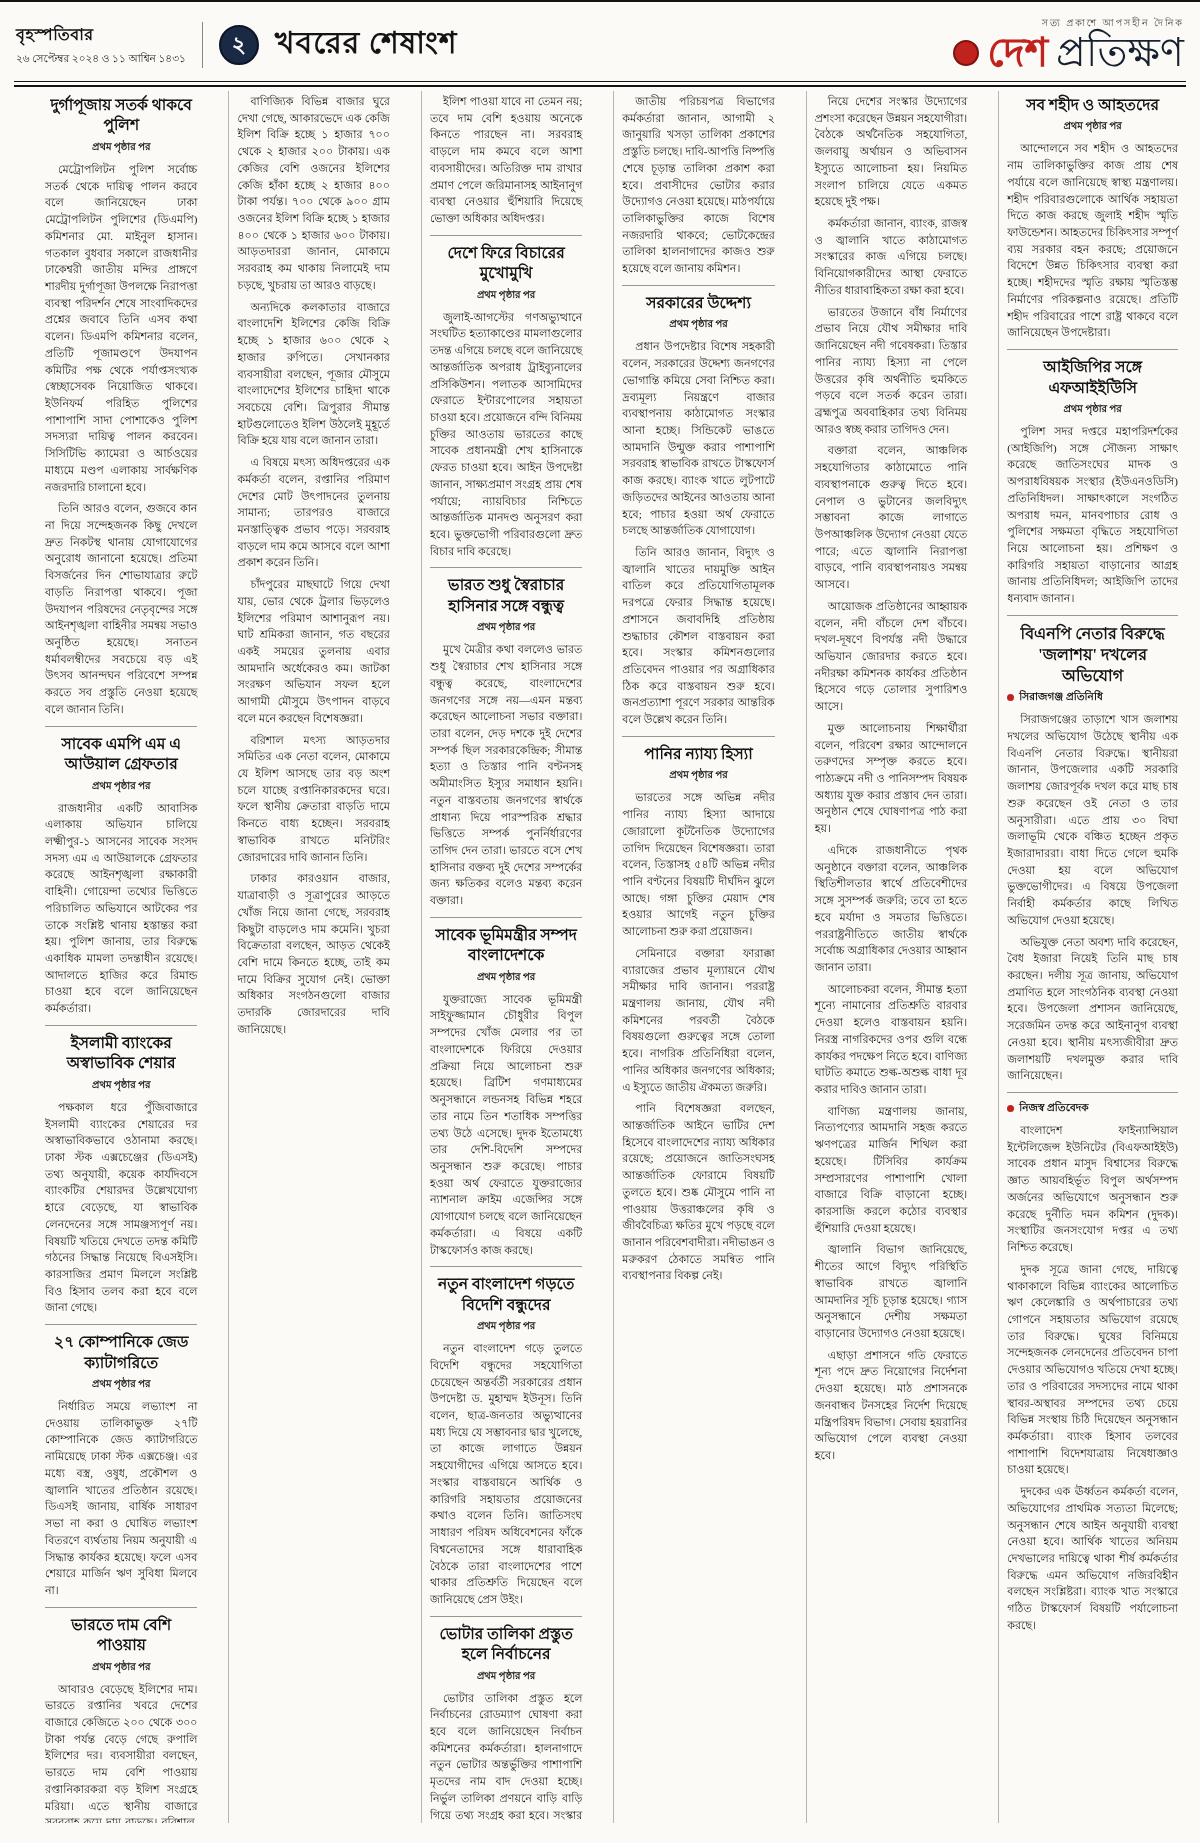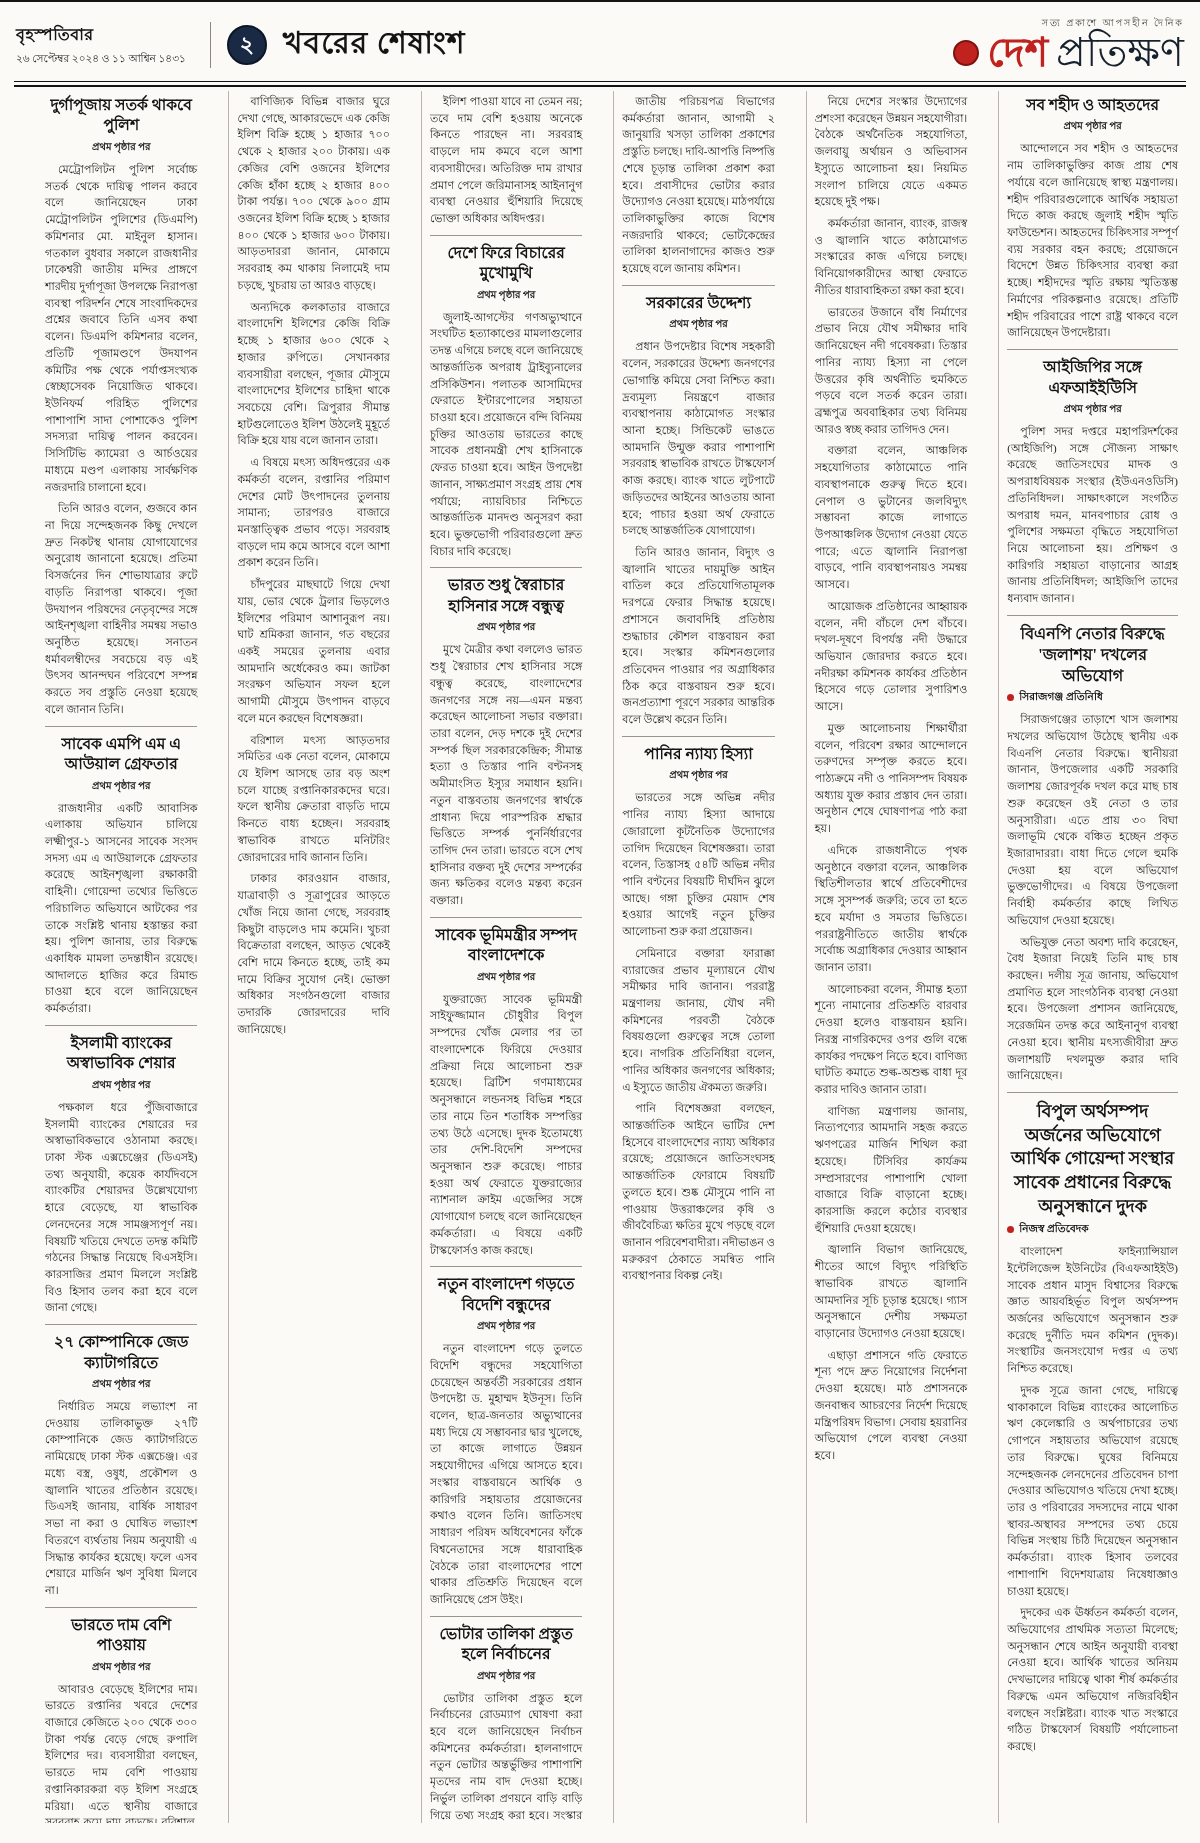--- a/index.html
+++ b/index.html
@@ -14,21 +14,21 @@
   body{font-family:"Liberation Serif","DejaVu Serif",serif;color:var(--ink);}
   .page{
     width:1200px;height:1843px;margin:0 auto;background:var(--paper);
     border-top:2px solid var(--ink);padding:6px 14px 10px;overflow:hidden;
   }
   
   .hdr{
     display:flex;align-items:center;gap:16px;
     padding:8px 2px 8px;border-bottom:1px solid var(--ink);
   }
-  .hdr-date{border-right:1px solid #8a8880;padding-right:24px;min-width:170px;}
+  .hdr-date{border-right:1px solid #8a8880;padding-right:16px;min-width:170px;}
   .weekday{font-size:16px;font-weight:700;letter-spacing:.5px;}
   .dateline{font-size:10.5px;color:#2a2a2a;margin-top:2px;white-space:nowrap;}
   .page-badge{
     width:40px;height:40px;border-radius:50%;background:var(--badge-navy);
     display:flex;align-items:center;justify-content:center;flex:0 0 auto;
     border:2px solid #0d1626;
   }
   .badge-num{color:#fff;font-size:22px;font-weight:700;line-height:1;}
   .section-title{
     font-size:30px;font-weight:800;letter-spacing:1px;margin-right:auto;
@@ -192,21 +192,21 @@
           <p class="body-text">নিয়ে দেশের সংস্কার উদ্যোগের প্রশংসা করেছেন উন্নয়ন সহযোগীরা। বৈঠকে অর্থনৈতিক সহযোগিতা, জলবায়ু অর্থায়ন ও অভিবাসন ইস্যুতে আলোচনা হয়। নিয়মিত সংলাপ চালিয়ে যেতে একমত হয়েছে দুই পক্ষ।</p>
           <p class="body-text">কর্মকর্তারা জানান, ব্যাংক, রাজস্ব ও জ্বালানি খাতে কাঠামোগত সংস্কারের কাজ এগিয়ে চলছে। বিনিয়োগকারীদের আস্থা ফেরাতে নীতির ধারাবাহিকতা রক্ষা করা হবে।</p>
           <p class="body-text">ভারতের উজানে বাঁধ নির্মাণের প্রভাব নিয়ে যৌথ সমীক্ষার দাবি জানিয়েছেন নদী গবেষকরা। তিস্তার পানির ন্যায্য হিস্যা না পেলে উত্তরের কৃষি অর্থনীতি হুমকিতে পড়বে বলে সতর্ক করেন তারা। ব্রহ্মপুত্র অববাহিকার তথ্য বিনিময় আরও স্বচ্ছ করার তাগিদও দেন।</p>
           <p class="body-text">বক্তারা বলেন, আঞ্চলিক সহযোগিতার কাঠামোতে পানি ব্যবস্থাপনাকে গুরুত্ব দিতে হবে। নেপাল ও ভুটানের জলবিদ্যুৎ সম্ভাবনা কাজে লাগাতে উপআঞ্চলিক উদ্যোগ নেওয়া যেতে পারে; এতে জ্বালানি নিরাপত্তা বাড়বে, পানি ব্যবস্থাপনায়ও সমন্বয় আসবে।</p>
           <p class="body-text">আয়োজক প্রতিষ্ঠানের আহ্বায়ক বলেন, নদী বাঁচলে দেশ বাঁচবে। দখল-দূষণে বিপর্যস্ত নদী উদ্ধারে অভিযান জোরদার করতে হবে। নদীরক্ষা কমিশনক কার্যকর প্রতিষ্ঠান হিসেবে গড়ে তোলার সুপারিশও আসে।</p>
           <p class="body-text">মুক্ত আলোচনায় শিক্ষার্থীরা বলেন, পরিবেশ রক্ষার আন্দোলনে তরুণদের সম্পৃক্ত করতে হবে। পাঠ্যক্রমে নদী ও পানিসম্পদ বিষয়ক অধ্যায় যুক্ত করার প্রস্তাব দেন তারা। অনুষ্ঠান শেষে ঘোষণাপত্র পাঠ করা হয়।</p>
           <p class="body-text">এদিকে রাজধানীতে পৃথক অনুষ্ঠানে বক্তারা বলেন, আঞ্চলিক স্থিতিশীলতার স্বার্থে প্রতিবেশীদের সঙ্গে সুসম্পর্ক জরুরি; তবে তা হতে হবে মর্যাদা ও সমতার ভিত্তিতে। পররাষ্ট্রনীতিতে জাতীয় স্বার্থকে সর্বোচ্চ অগ্রাধিকার দেওয়ার আহ্বান জানান তারা।</p>
           <p class="body-text">আলোচকরা বলেন, সীমান্ত হত্যা শূন্যে নামানোর প্রতিশ্রুতি বারবার দেওয়া হলেও বাস্তবায়ন হয়নি। নিরস্ত্র নাগরিকদের ওপর গুলি বন্ধে কার্যকর পদক্ষেপ নিতে হবে। বাণিজ্য ঘাটতি কমাতে শুল্ক-অশুল্ক বাধা দূর করার দাবিও জানান তারা।</p>
           <p class="body-text">বাণিজ্য মন্ত্রণালয় জানায়, নিত্যপণ্যের আমদানি সহজ করতে ঋণপত্রের মার্জিন শিথিল করা হয়েছে। টিসিবির কার্যক্রম সম্প্রসারণের পাশাপাশি খোলা বাজারে বিক্রি বাড়ানো হচ্ছে। কারসাজি করলে কঠোর ব্যবস্থার হুঁশিয়ারি দেওয়া হয়েছে।</p>
           <p class="body-text">জ্বালানি বিভাগ জানিয়েছে, শীতের আগে বিদ্যুৎ পরিস্থিতি স্বাভাবিক রাখতে জ্বালানি আমদানির সূচি চূড়ান্ত হয়েছে। গ্যাস অনুসন্ধানে দেশীয় সক্ষমতা বাড়ানোর উদ্যোগও নেওয়া হয়েছে।</p>
-          <p class="body-text">এছাড়া প্রশাসনে গতি ফেরাতে শূন্য পদে দ্রুত নিয়োগের নির্দেশনা দেওয়া হয়েছে। মাঠ প্রশাসনকে জনবান্ধব আচরণের নির্দেশ দিয়েছে মন্ত্রিপরিষদ বিভাগ। সেবায় হয়রানির অভিযোগ পেলে ব্যবস্থা নেওয়া হবে।</p>
+          <p class="body-text">এছাড়া প্রশাসনে গতি ফেরাতে শূন্য পদে দ্রুত নিয়োগের নির্দেশনা দেওয়া হয়েছে। মাঠ প্রশাসনকে জনবান্ধব টনসহের নির্দেশ দিয়েছে মন্ত্রিপরিষদ বিভাগ। সেবায় হয়রানির অভিযোগ পেলে ব্যবস্থা নেওয়া হবে।</p>
         </article>
       </section>
       <section class="col">
         <article class="block">
           <h3 class="headline">সব শহীদ ও আহতদের</h3>
           <div class="continued">প্রথম পৃষ্ঠার পর</div>
           <p class="body-text">আন্দোলনে সব শহীদ ও আহতদের নাম তালিকাভুক্তির কাজ প্রায় শেষ পর্যায়ে বলে জানিয়েছে স্বাস্থ্য মন্ত্রণালয়। শহীদ পরিবারগুলোকে আর্থিক সহায়তা দিতে কাজ করছে জুলাই শহীদ স্মৃতি ফাউন্ডেশন। আহতদের চিকিৎসার সম্পূর্ণ ব্যয় সরকার বহন করছে; প্রয়োজনে বিদেশে উন্নত চিকিৎসার ব্যবস্থা করা হচ্ছে। শহীদদের স্মৃতি রক্ষায় স্মৃতিস্তম্ভ নির্মাণের পরিকল্পনাও রয়েছে। প্রতিটি শহীদ পরিবারের পাশে রাষ্ট্র থাকবে বলে জানিয়েছেন উপদেষ্টারা।</p>
         </article>
         <article class="block">
           <h3 class="headline">আইজিপির সঙ্গে এফআইইউিসি</h3>
@@ -216,21 +216,20 @@
         <article class="block medium">
           <h3 class="headline">বিএনপি নেতার বিরুদ্ধে 'জলাশয়' দখলের অভিযোগ</h3>
           <div class="byline">
             <span class="byline-dot"></span>
             <span>সিরাজগঞ্জ প্রতিনিধি</span>
           </div>
           <p class="body-text">সিরাজগঞ্জের তাড়াশে খাস জলাশয় দখলের অভিযোগ উঠেছে স্থানীয় এক বিএনপি নেতার বিরুদ্ধে। স্থানীয়রা জানান, উপজেলার একটি সরকারি জলাশয় জোরপূর্বক দখল করে মাছ চাষ শুরু করেছেন ওই নেতা ও তার অনুসারীরা। এতে প্রায় ৩০ বিঘা জলাভূমি থেকে বঞ্চিত হচ্ছেন প্রকৃত ইজারাদাররা। বাধা দিতে গেলে হুমকি দেওয়া হয় বলে অভিযোগ ভুক্তভোগীদের। এ বিষয়ে উপজেলা নির্বাহী কর্মকর্তার কাছে লিখিত অভিযোগ দেওয়া হয়েছে।</p>
           <p class="body-text">অভিযুক্ত নেতা অবশ্য দাবি করেছেন, বৈধ ইজারা নিয়েই তিনি মাছ চাষ করছেন। দলীয় সূত্র জানায়, অভিযোগ প্রমাণিত হলে সাংগঠনিক ব্যবস্থা নেওয়া হবে। উপজেলা প্রশাসন জানিয়েছে, সরেজমিন তদন্ত করে আইনানুগ ব্যবস্থা নেওয়া হবে। স্থানীয় মৎস্যজীবীরা দ্রুত জলাশয়টি দখলমুক্ত করার দাবি জানিয়েছেন।</p>
         </article>
         <article class="block large">
-          <h3 class="headline">বিপুল অর্থসম্পদ অর্জনের অভিযোগে আর্থিক গোয়েন্দা সংস্থার সাবেক প্রধানের বিরুদ্ধে অনুসন্ধানে দুদক</h3>
           <div class="byline">
             <span class="byline-dot"></span>
             <span>নিজস্ব প্রতিবেদক</span>
           </div>
           <p class="body-text">বাংলাদেশ ফাইন্যান্সিয়াল ইন্টেলিজেন্স ইউনিটের (বিএফআইইউ) সাবেক প্রধান মাসুদ বিশ্বাসের বিরুদ্ধে জ্ঞাত আয়বহির্ভূত বিপুল অর্থসম্পদ অর্জনের অভিযোগে অনুসন্ধান শুরু করেছে দুর্নীতি দমন কমিশন (দুদক)। সংস্থাটির জনসংযোগ দপ্তর এ তথ্য নিশ্চিত করেছে।</p>
           <p class="body-text">দুদক সূত্রে জানা গেছে, দায়িত্বে থাকাকালে বিভিন্ন ব্যাংকের আলোচিত ঋণ কেলেঙ্কারি ও অর্থপাচারের তথ্য গোপনে সহায়তার অভিযোগ রয়েছে তার বিরুদ্ধে। ঘুষের বিনিময়ে সন্দেহজনক লেনদেনের প্রতিবেদন চাপা দেওয়ার অভিযোগও খতিয়ে দেখা হচ্ছে। তার ও পরিবারের সদস্যদের নামে থাকা স্থাবর-অস্থাবর সম্পদের তথ্য চেয়ে বিভিন্ন সংস্থায় চিঠি দিয়েছেন অনুসন্ধান কর্মকর্তারা। ব্যাংক হিসাব তলবের পাশাপাশি বিদেশযাত্রায় নিষেধাজ্ঞাও চাওয়া হয়েছে।</p>
           <p class="body-text">দুদকের এক ঊর্ধ্বতন কর্মকর্তা বলেন, অভিযোগের প্রাথমিক সত্যতা মিলেছে; অনুসন্ধান শেষে আইন অনুযায়ী ব্যবস্থা নেওয়া হবে। আর্থিক খাতের অনিয়ম দেখভালের দায়িত্বে থাকা শীর্ষ কর্মকর্তার বিরুদ্ধে এমন অভিযোগ নজিরবিহীন বলছেন সংশ্লিষ্টরা। ব্যাংক খাত সংস্কারে গঠিত টাস্কফোর্স বিষয়টি পর্যালোচনা করছে।</p>
         </article>
       </section>
     </main>

